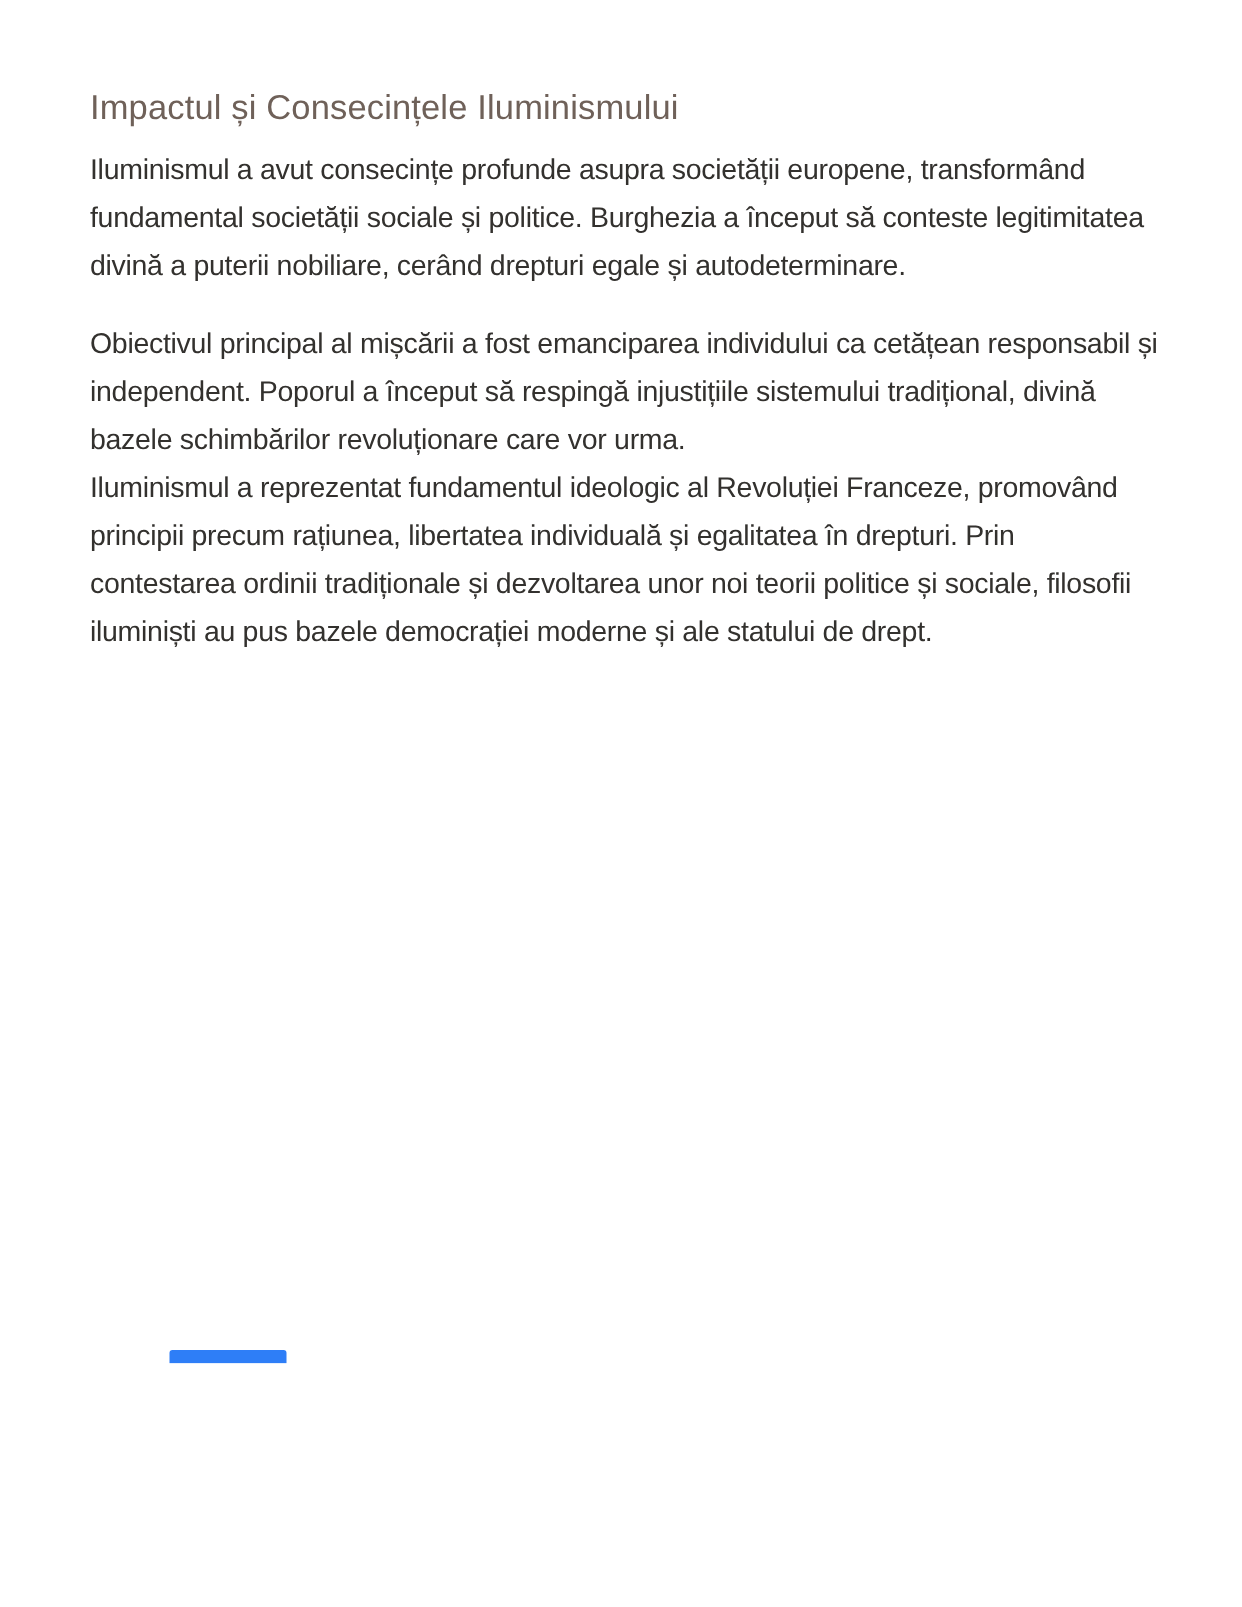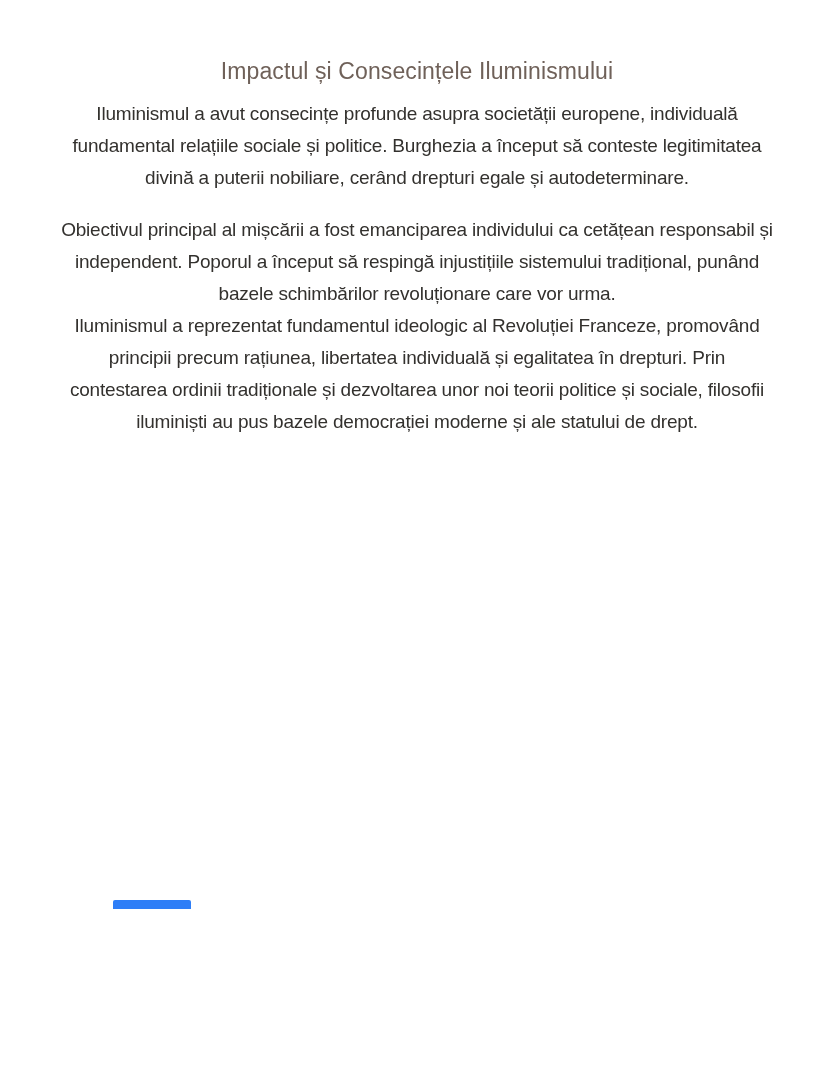--- a/index.html
+++ b/index.html
@@ -9,21 +9,20 @@
   }
   .page {
     position: relative;
     width: 828px;
     height: 909px;
     background: #ffffff;
     box-sizing: border-box;
     padding: 56px 56px 0 60px;
     overflow: hidden;
     font-family: "Liberation Sans", "DejaVu Sans", sans-serif;
-    text-align: center;
   }
   .content {
     width: 714px;
   }
   h1.section-heading {
     margin: 0 0 12px 0;
     font-size: 23px;
     line-height: 30px;
     font-weight: 400;
     color: #6f6159;
@@ -48,18 +47,18 @@
     background: #2e7ef7;
     border-radius: 2px 2px 0 0;
   }
 </style>
 </head>
 <body>
 
 <div class="page">
   <div class="content">
     <h1 class="section-heading">Impactul și Consecințele Iluminismului</h1>
-    <p class="para para-1">Iluminismul a avut consecințe profunde asupra societății europene, individuală fundamental relațiile sociale și politice. Burghezia a început să conteste legitimitatea divină a puterii nobiliare, cerând drepturi egale și autodeterminare.</p>
-    <p class="para para-2">Obiectivul principal al mișcării a fost emanciparea individului ca cetățean responsabil și independent. Poporul a început să respingă injustițiile sistemului tradițional, punând bazele schimbărilor revoluționare care vor urma.</p>
+    <p class="para para-1">Iluminismul a avut consecințe profunde asupra societății europene, transformând fundamental societății sociale și politice. Burghezia a început să conteste legitimitatea divină a puterii nobiliare, cerând drepturi egale și autodeterminare.</p>
+    <p class="para para-2">Obiectivul principal al mișcării a fost emanciparea individului ca cetățean responsabil și independent. Poporul a început să respingă injustițiile sistemului tradițional, divină bazele schimbărilor revoluționare care vor urma.</p>
     <p class="para para-3">Iluminismul a reprezentat fundamentul ideologic al Revoluției Franceze, promovând principii precum rațiunea, libertatea individuală și egalitatea în drepturi. Prin contestarea ordinii tradiționale și dezvoltarea unor noi teorii politice și sociale, filosofii iluminiști au pus bazele democrației moderne și ale statului de drept.</p>
   </div>
   <div class="partial-block"></div>
 </div>
 
 </body></html>

